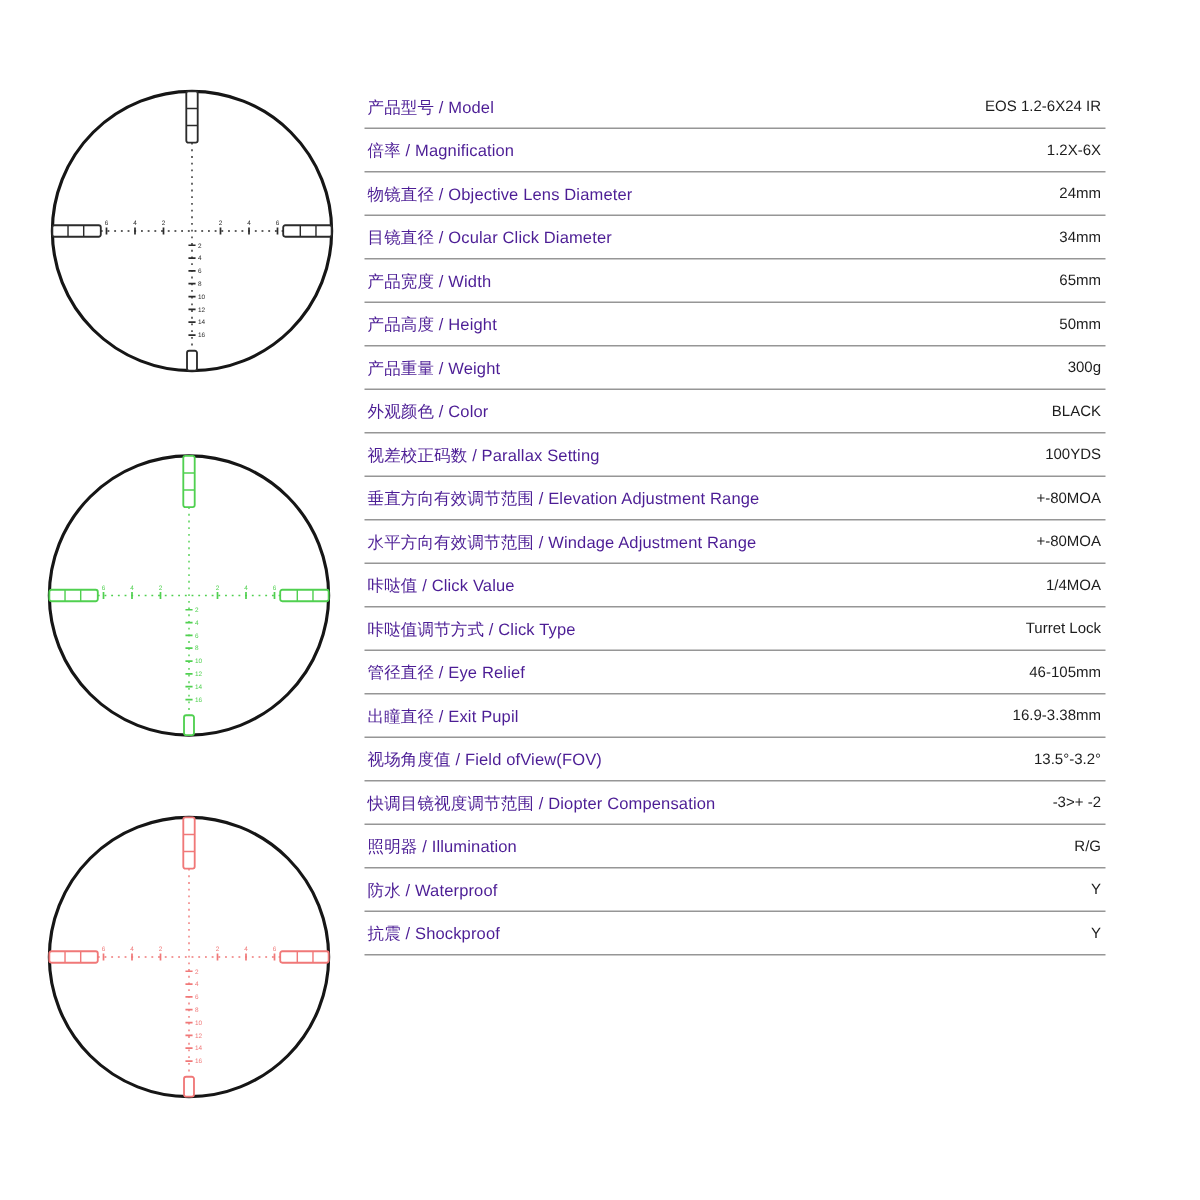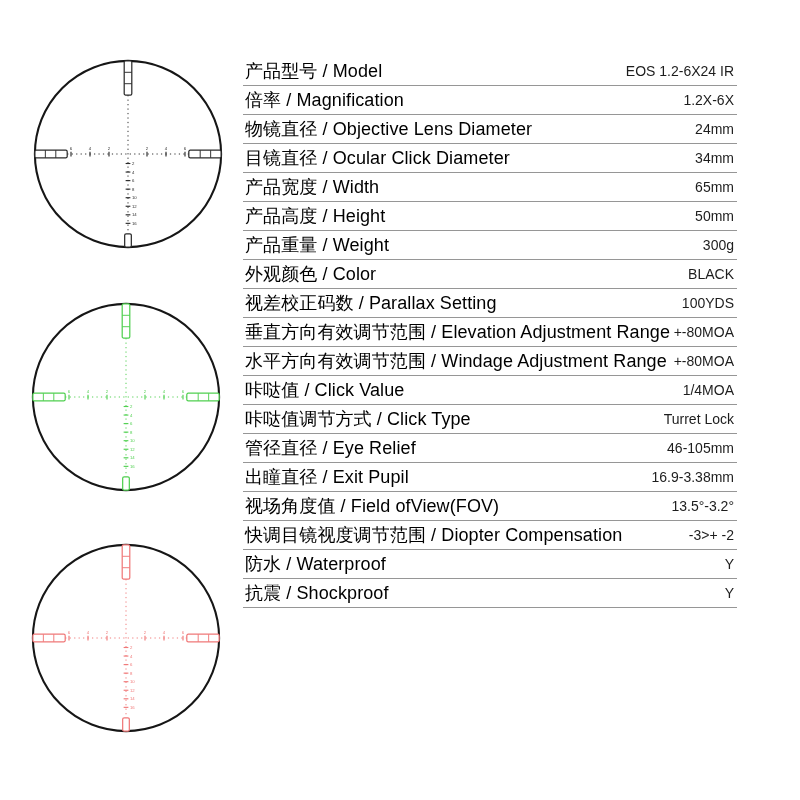--- a/index.html
+++ b/index.html
@@ -17,24 +17,24 @@
   #spec-table{
     position:absolute;left:243px;top:57px;width:494px;
   }
   .spec-row{
     height:29px;box-sizing:border-box;
     display:flex;justify-content:space-between;align-items:center;
     border-bottom:1px solid #969696;
     padding:0 3px 0 2px;
   }
   .spec-label{
-    font-size:18px;color:#000000;letter-spacing:0.1px;white-space:nowrap;
+    font-size:11px;color:#4c1d95;letter-spacing:0.1px;white-space:nowrap;
   }
   .spec-value{
-    font-size:14px;color:#1d1d1d;white-space:nowrap;text-align:right;
+    font-size:10px;color:#1d1d1d;white-space:nowrap;text-align:right;
   }
 </style>
 </head>
 <body>
 
 <div class="reticle" id="reticle-black">
   <svg viewBox="-100 -100 200 200">
       <circle cx="0" cy="0" r="98" fill="none" stroke="#161616" stroke-width="2.2"></circle>
       <line x1="-64" y1="0" x2="64" y2="0" stroke="#2b2b2b" stroke-width="1" stroke-dasharray="1.3 3.4"></line>
       <line x1="0" y1="-62" x2="0" y2="84" stroke="#2b2b2b" stroke-width="1" stroke-dasharray="1.3 3.4"></line>
@@ -232,20 +232,24 @@
   </div>
     <div class="spec-row">
     <span class="spec-label">视场角度值 / Field ofView(FOV)</span>
     <span class="spec-value">13.5°-3.2°</span>
   </div>
     <div class="spec-row">
     <span class="spec-label">快调目镜视度调节范围 / Diopter Compensation</span>
     <span class="spec-value">-3&gt;+ -2</span>
   </div>
     <div class="spec-row">
+    <span class="spec-label">照明器 / Illumination</span>
+    <span class="spec-value">R/G</span>
+  </div>
+    <div class="spec-row">
     <span class="spec-label">防水 / Waterproof</span>
     <span class="spec-value">Y</span>
   </div>
     <div class="spec-row">
     <span class="spec-label">抗震 / Shockproof</span>
     <span class="spec-value">Y</span>
   </div>
   </div>
 
 </body></html>

